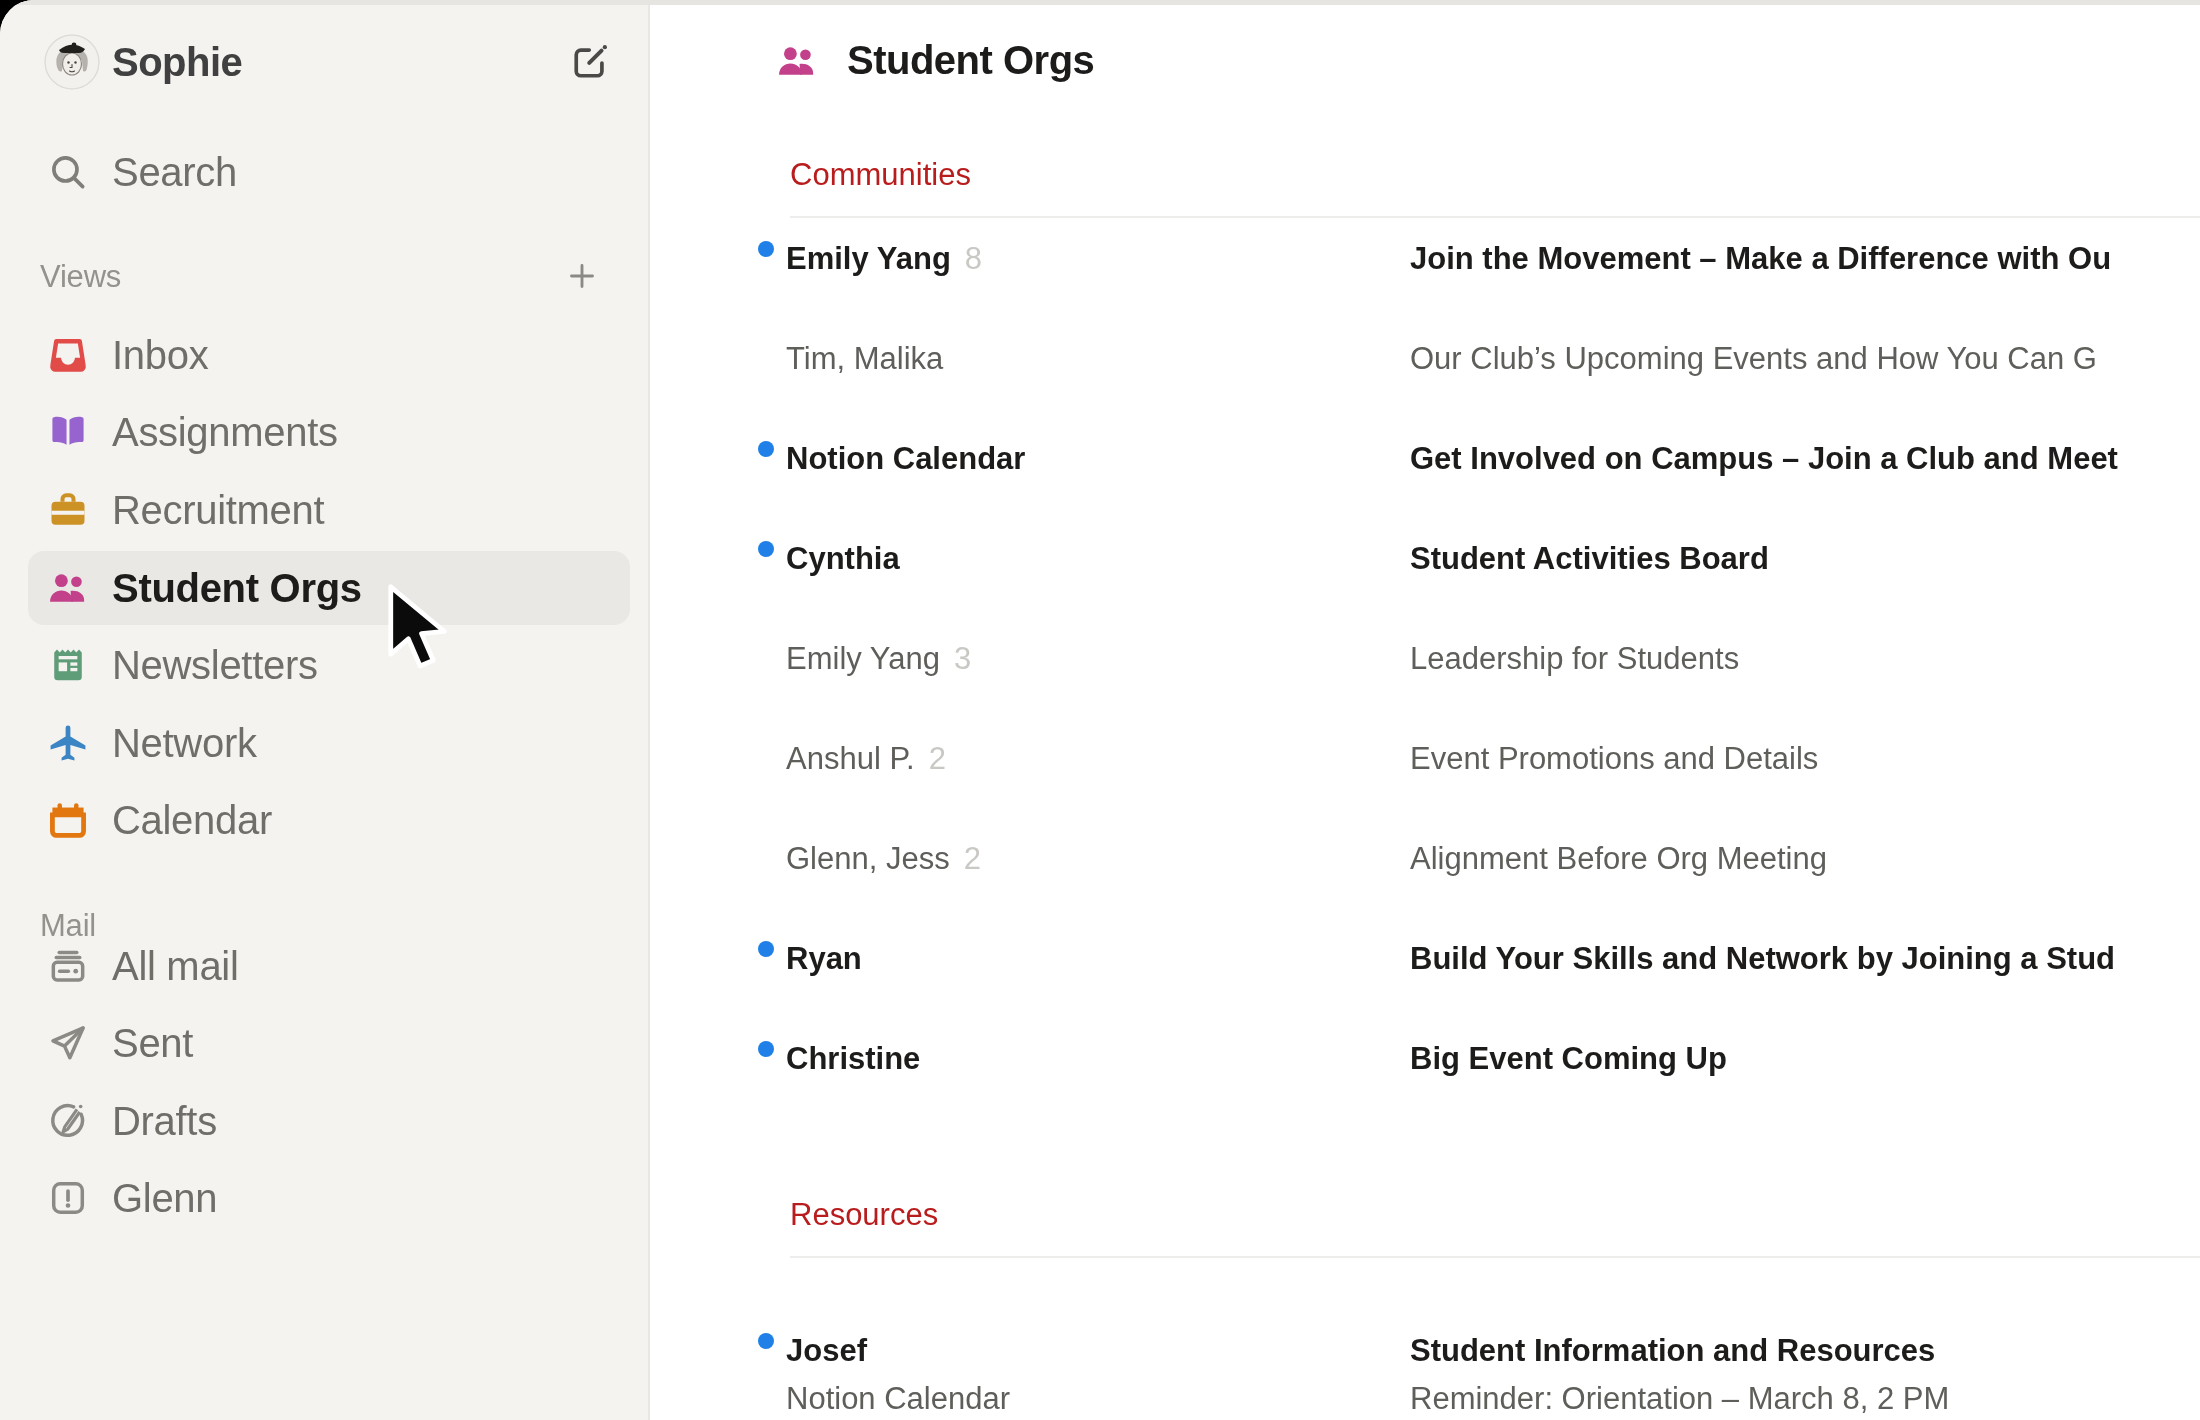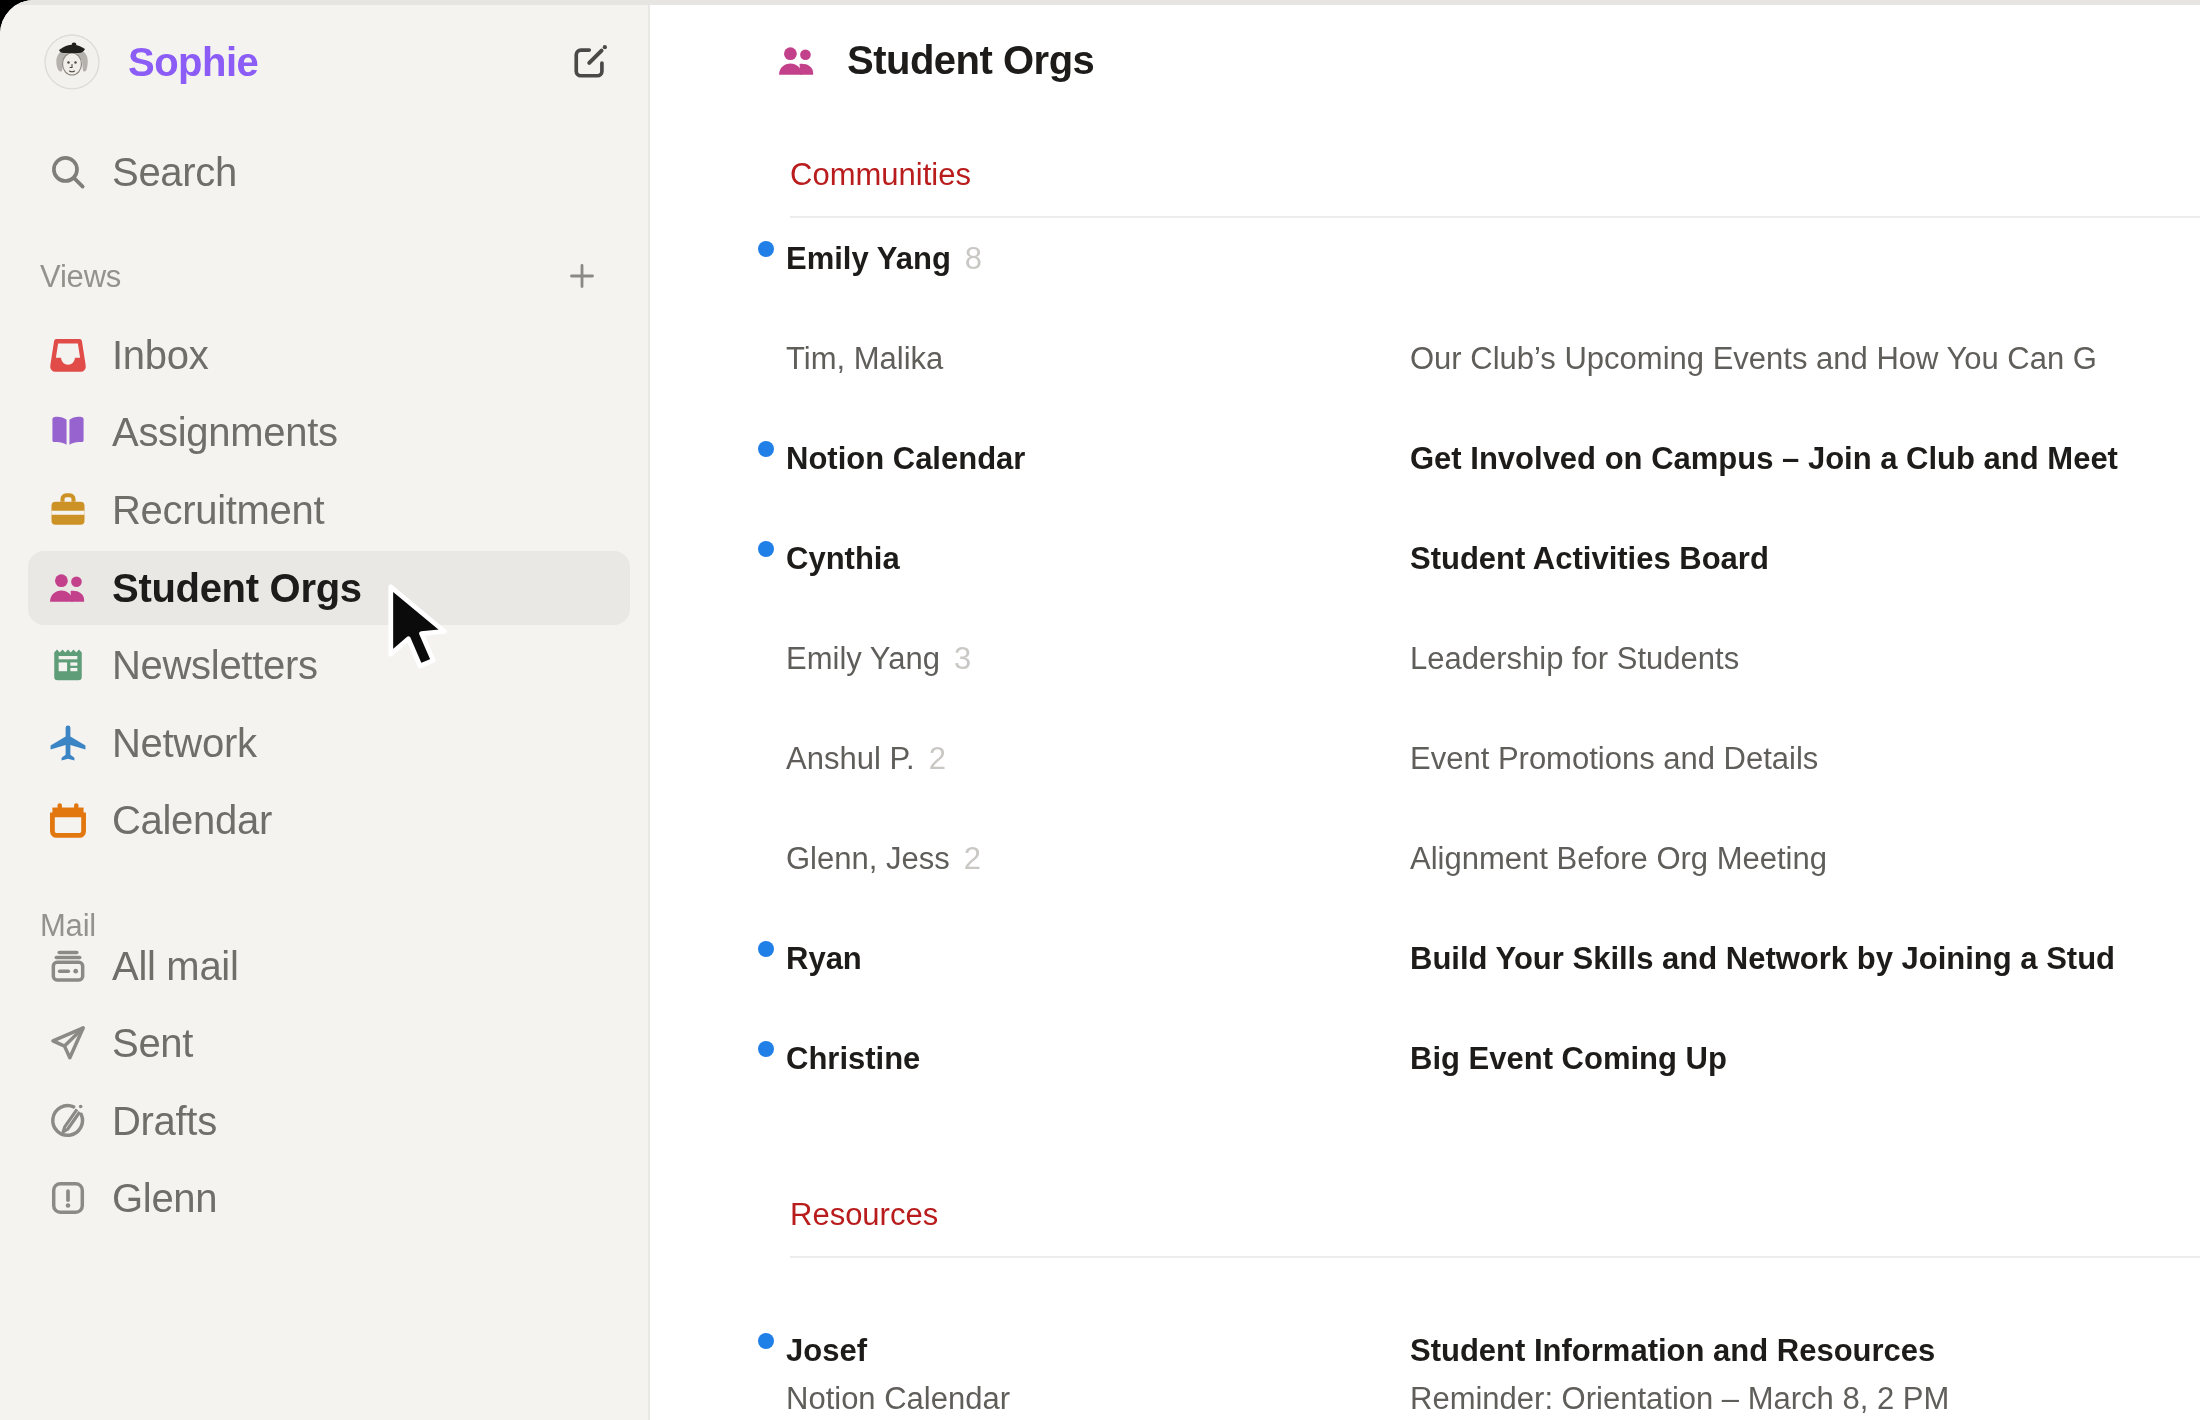--- a/index.html
+++ b/index.html
@@ -7,21 +7,21 @@
        -webkit-font-smoothing:antialiased;}
   .window{position:relative;width:2200px;height:1420px;background:#ffffff;
           border-top-left-radius:34px;overflow:hidden;}
   .topstrip{position:absolute;top:0;left:0;right:0;height:5px;background:#e7e5e2;z-index:40;}
 
   
   .sidebar{position:absolute;left:0;top:0;width:650px;height:1420px;background:#f4f3f0;
            border-right:2px solid #e9e7e4;box-sizing:border-box;}
   .profile-row{position:absolute;top:28px;left:28px;right:24px;height:68px;display:flex;align-items:center;}
   .avatar{width:56px;height:56px;border-radius:50%;flex:0 0 auto;margin-left:16px;}
-  .profile-name{margin-left:28px;font-size:40px;font-weight:700;color:#8b5cf6;letter-spacing:-0.5px;}
+  .profile-name{margin-left:12px;font-size:40px;font-weight:700;color:#404040;letter-spacing:-0.5px;}
   .compose-btn{position:absolute;top:38px;right:34px;width:48px;height:48px;display:flex;
                align-items:center;justify-content:center;cursor:pointer;}
 
   .search-row{position:absolute;top:135px;left:28px;right:18px;height:74px;display:flex;
               align-items:center;padding-left:18px;border-radius:16px;}
   .search-label{margin-left:22px;font-size:40px;color:#6f6e69;letter-spacing:-0.3px;}
 
   .section-label{position:absolute;left:40px;height:42px;font-size:31px;color:#93928c;
                  display:flex;align-items:center;letter-spacing:-0.2px;}
   .plus-btn{position:absolute;top:254px;right:44px;width:44px;height:44px;display:flex;
@@ -243,20 +243,21 @@
       </span>
       <span class="main-title">Student Orgs</span>
     </div>
 
     <div class="list-section-label" style="top:155px">Communities</div>
     <div class="hdivider" style="top:216px"></div>
 
     <div class="mail-row unread" style="top:241px">
       <span class="dot"></span>
       <span class="sender"><span class="sname">Emily Yang</span><span class="count">8</span></span>
+      <span class="subject">Join the Movement – Make a Difference with Ou</span>
     </div>
 
     <div class="mail-row read" style="top:341px">
       <span class="dot"></span>
       <span class="sender"><span class="sname">Tim, Malika</span><span class="count"></span></span>
       <span class="subject">Our Club’s Upcoming Events and How You Can G</span>
     </div>
 
     <div class="mail-row unread" style="top:441px">
       <span class="dot"></span>

